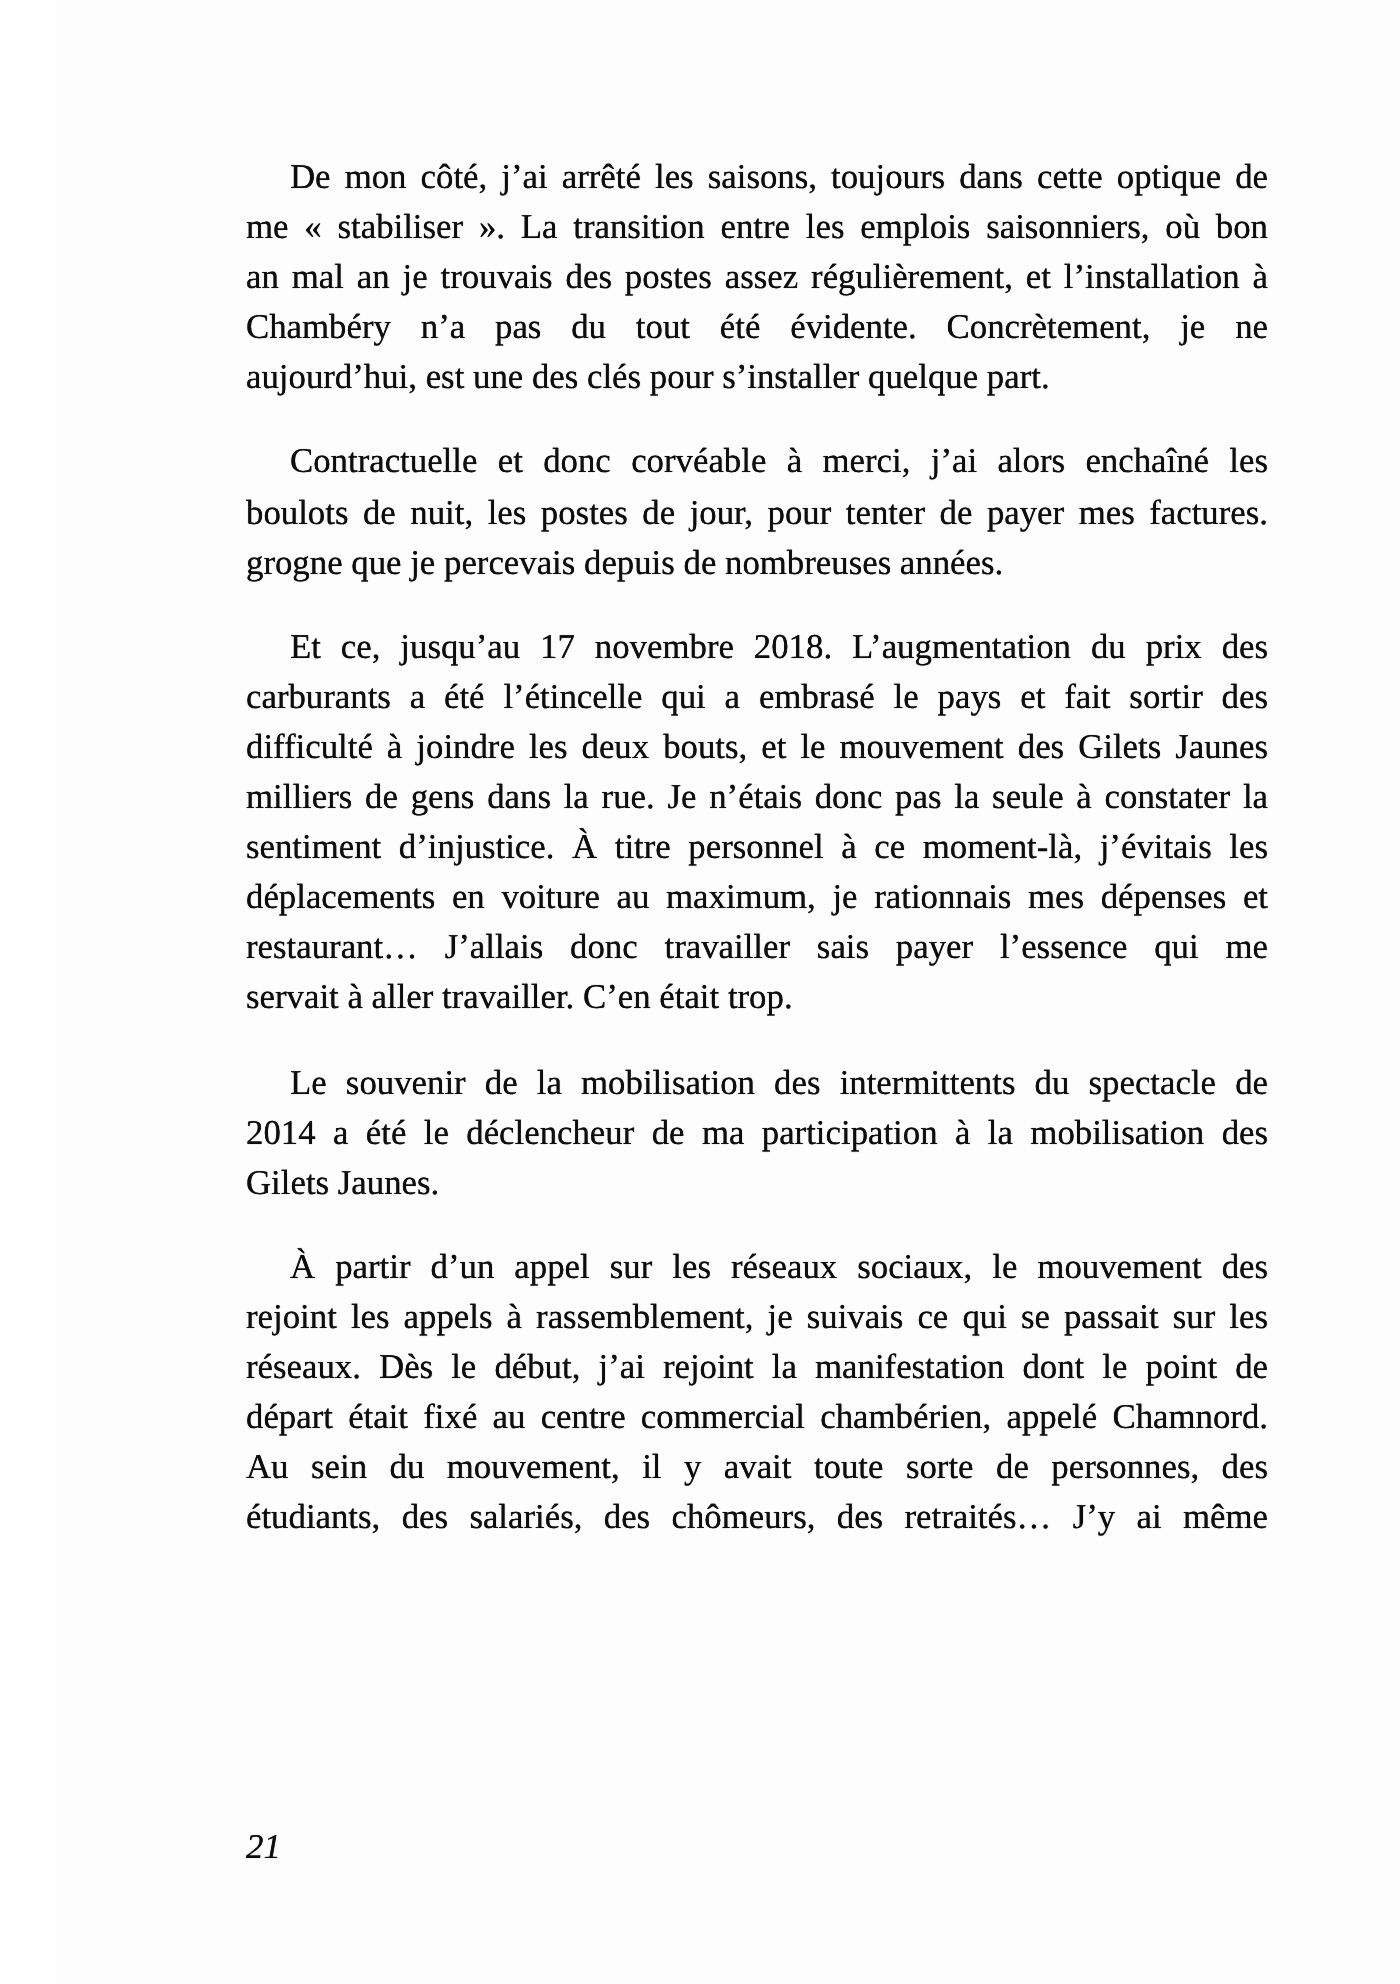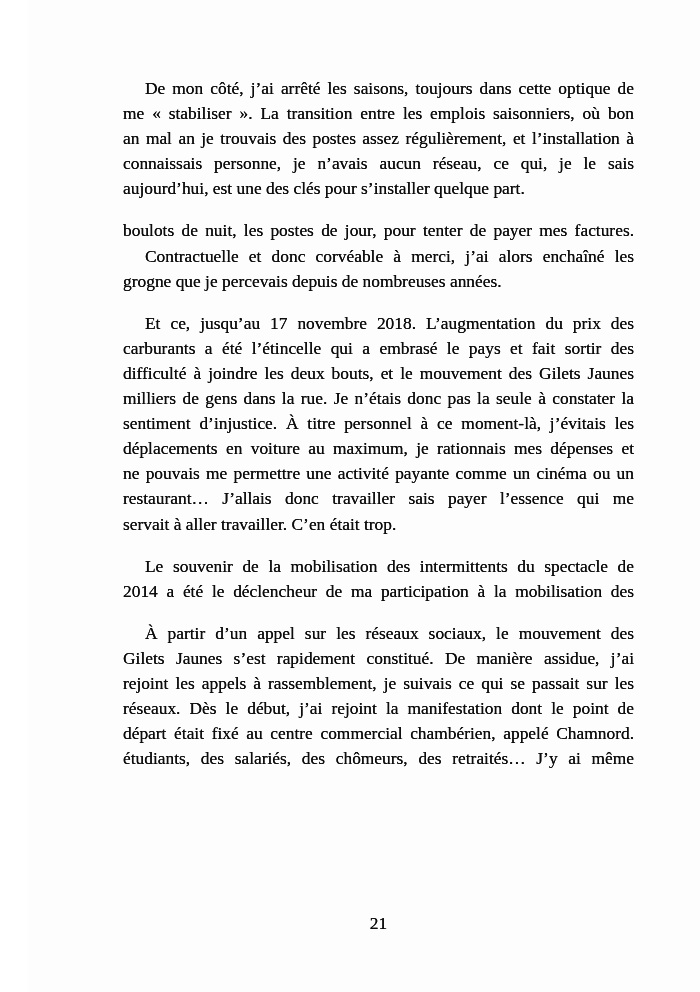--- a/index.html
+++ b/index.html
@@ -47,61 +47,62 @@
     text-indent: 22px;
   }
   .line.final {
     text-align-last: left;
   }
   .page-number {
     position: absolute;
     left: 95px;
     top: 911px;
     width: 511px;
-    text-align: center;
+    text-align: left;
     font-size: 17.4px;
     line-height: 25.1px;
     text-shadow: 0 0 0.35px currentColor;
+    font-style: italic;
   }
 </style>
 </head>
 <body>
 
 <div class="page" style="background: rgb(253, 253, 253); color: rgb(13, 13, 13);">
   <main class="text-block">
       <div class="para">
         <div class="line first">De mon côté, j’ai arrêté les saisons, toujours dans cette optique de</div>
         <div class="line">me « stabiliser ». La transition entre les emplois saisonniers, où bon</div>
         <div class="line">an mal an je trouvais des postes assez régulièrement, et l’installation à</div>
-        <div class="line">connaissais personne, je n’avais aucun réseau, ce qui, je le sais</div>
+        <div class="line">Chambéry n’a pas du tout été évidente. Concrètement, je ne</div>
         <div class="line final">aujourd’hui, est une des clés pour s’installer quelque part.</div>
       </div>
       <div class="para">
+        <div class="line first">Contractuelle et donc corvéable à merci, j’ai alors enchaîné les</div>
         <div class="line">boulots de nuit, les postes de jour, pour tenter de payer mes factures.</div>
-        <div class="line first">Contractuelle et donc corvéable à merci, j’ai alors enchaîné les</div>
         <div class="line final">grogne que je percevais depuis de nombreuses années.</div>
       </div>
       <div class="para">
         <div class="line first">Et ce, jusqu’au 17 novembre 2018. L’augmentation du prix des</div>
         <div class="line">carburants a été l’étincelle qui a embrasé le pays et fait sortir des</div>
         <div class="line">difficulté à joindre les deux bouts, et le mouvement des Gilets Jaunes</div>
         <div class="line">milliers de gens dans la rue. Je n’étais donc pas la seule à constater la</div>
         <div class="line">sentiment d’injustice. À titre personnel à ce moment-là, j’évitais les</div>
         <div class="line">déplacements en voiture au maximum, je rationnais mes dépenses et</div>
-        <div class="line">ne pouvais me permettre une activité payante comme un cinéma ou un</div>
         <div class="line">restaurant… J’allais donc travailler sais payer l’essence qui me</div>
         <div class="line final">servait à aller travailler. C’en était trop.</div>
       </div>
       <div class="para">
         <div class="line first">Le souvenir de la mobilisation des intermittents du spectacle de</div>
         <div class="line">2014 a été le déclencheur de ma participation à la mobilisation des</div>
+        <div class="line final">Gilets Jaunes.</div>
       </div>
       <div class="para">
         <div class="line first">À partir d’un appel sur les réseaux sociaux, le mouvement des</div>
-        <div class="line">Gilets Jaunes s’est rapidement constitué. De manière assidue, j’ai</div>
         <div class="line">rejoint les appels à rassemblement, je suivais ce qui se passait sur les</div>
         <div class="line">réseaux. Dès le début, j’ai rejoint la manifestation dont le point de</div>
         <div class="line">départ était fixé au centre commercial chambérien, appelé Chamnord.</div>
+        <div class="line">Au sein du mouvement, il y avait toute sorte de personnes, des</div>
         <div class="line">étudiants, des salariés, des chômeurs, des retraités… J’y ai même</div>
       </div>
     </main>
   <div class="page-number">21</div>
 </div>
 
 </body></html>

